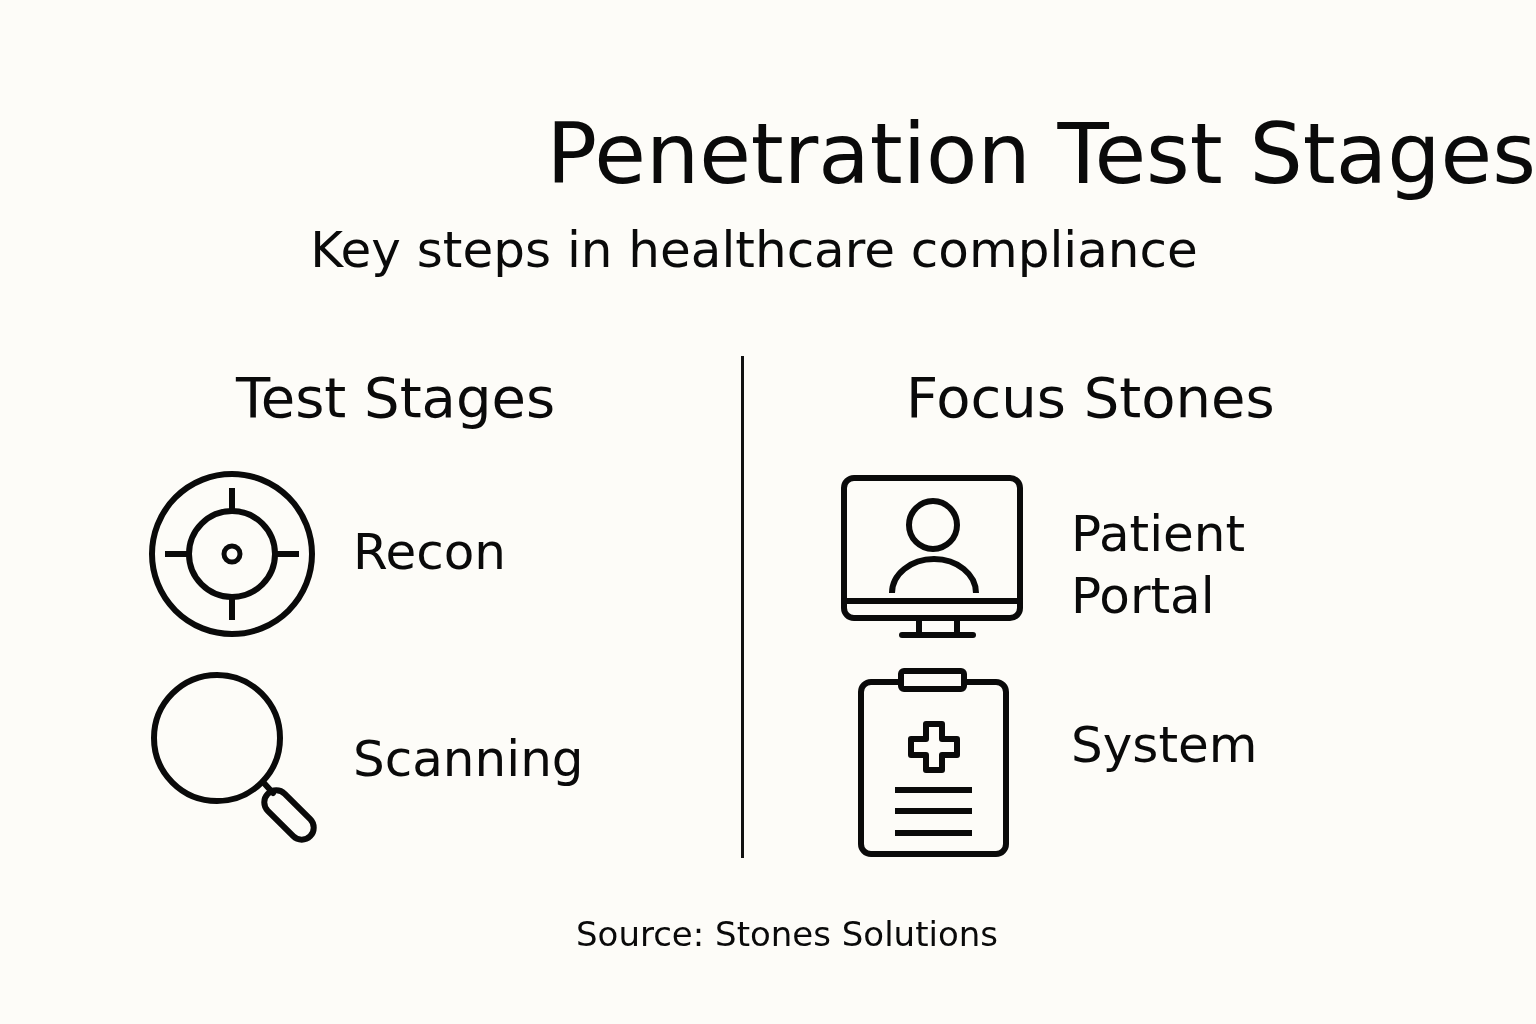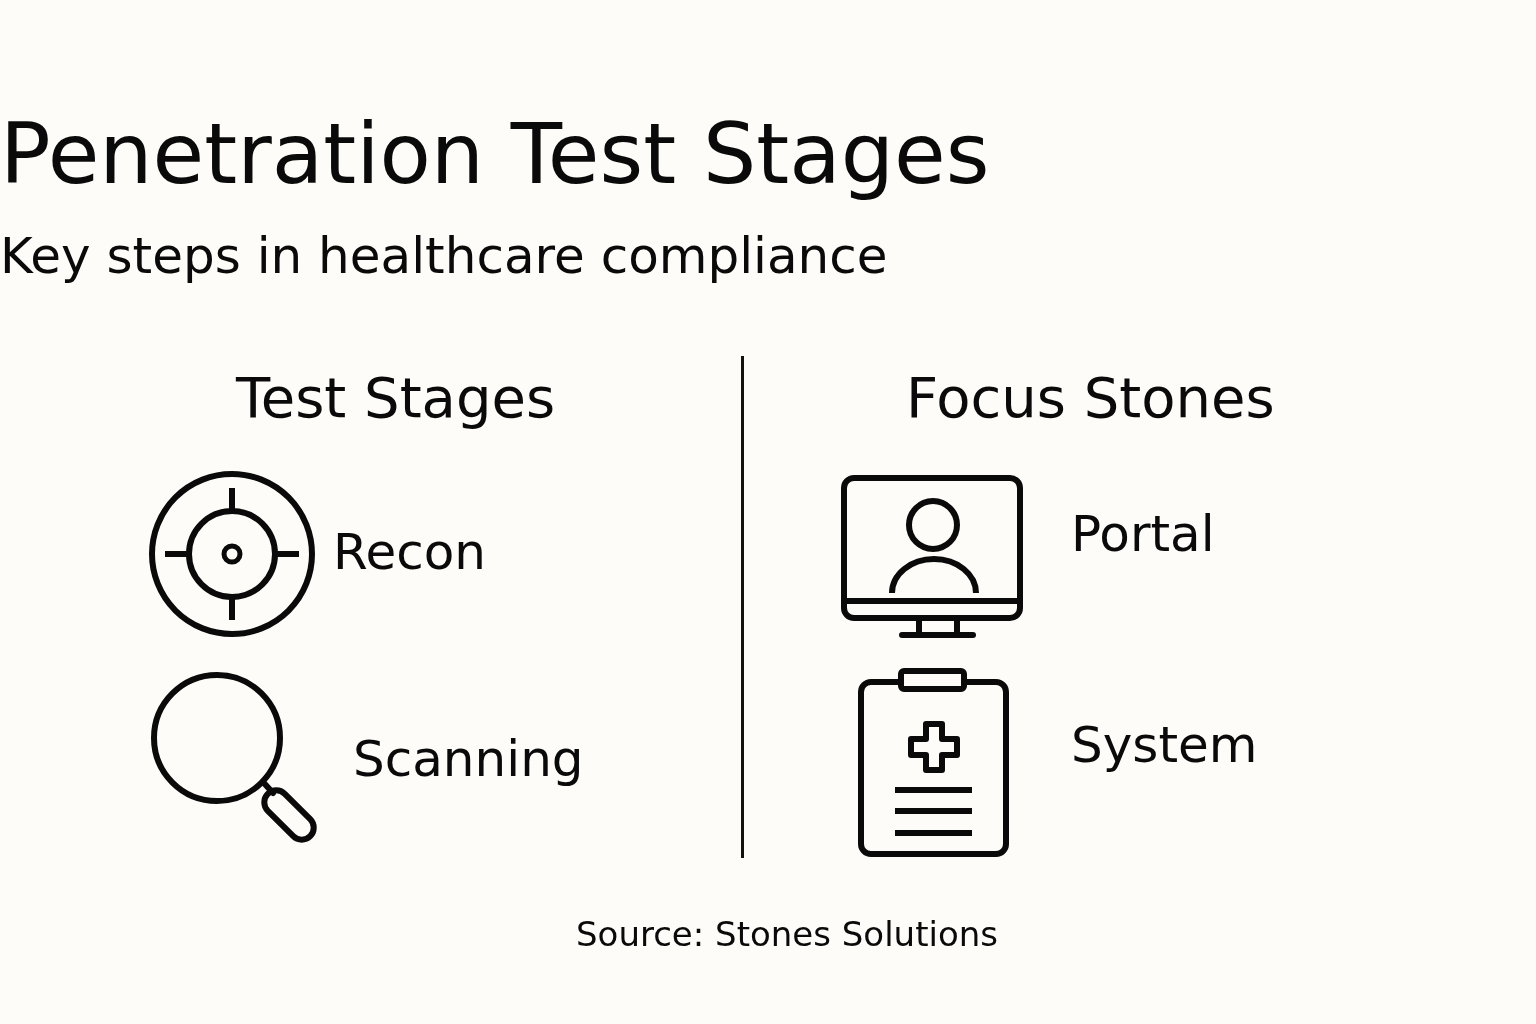--- a/index.html
+++ b/index.html
@@ -11,28 +11,29 @@
       width: 1536px;
       height: 1024px;
       position: relative;
       overflow: hidden;
       font-family: "DejaVu Sans", "Liberation Sans", sans-serif;
       color: #0a0a0a;
     }
     .abs { position: absolute; }
     .title {
       left: 0; width: 1536px; top: 104px;
-      text-align: left;
+      text-align: right;
       font-size: 84px;
       font-weight: 500;
       letter-spacing: 0px;
       line-height: 100px;
     }
     .subtitle {
-      left: 0; width: 1508px; top: 226px;
+      left: 0; width: 1508px; top: 220px;
+      text-align: center;
       font-size: 50px;
       line-height: 60px;
     }
     .col-heading {
       font-size: 56px;
       font-weight: 500;
       line-height: 64px;
       white-space: nowrap;
       text-align: center;
     }
@@ -41,21 +42,21 @@
     .divider {
       left: 741px; top: 356px;
       width: 3px; height: 502px;
       background: #111;
     }
     .item-label {
       font-size: 50px;
       line-height: 62px;
       white-space: nowrap;
     }
-    .lbl-recon { left: 333px; top: 521px; text-align: right; }
+    .lbl-recon { left: 353px; top: 521px; text-align: right; }
     .lbl-scanning { left: 353px; top: 728px; text-align: right; }
     .lbl-patient { left: 1071px; top: 503px; }
     .lbl-ehr { left: 1071px; top: 714px; }
     .icon svg { display: block; }
     .icon-target { left: 148px; top: 470px; }
     .icon-magnifier { left: 150px; top: 672px; }
     .icon-monitor { left: 840px; top: 473px; }
     .icon-clipboard { left: 857px; top: 668px; }
     .source {
       left: 0; width: 1502px; top: 912px;
@@ -104,20 +105,21 @@
     <rect x="4" y="5" width="176" height="140" rx="10"></rect>
     <line x1="4" y1="128" x2="180" y2="128"></line>
     <circle cx="93" cy="52" r="24"></circle>
     <path d="M52 120 A42 34 0 0 1 136 120" stroke-linecap="butt"></path>
     <line x1="79" y1="145" x2="79" y2="160" stroke-linecap="butt"></line>
     <line x1="117" y1="145" x2="117" y2="160" stroke-linecap="butt"></line>
     <line x1="62" y1="162" x2="133" y2="162"></line>
   </svg>
 </div>
 <div class="abs item-label lbl-patient">
+  <div>Patient</div>
   <div>Portal</div>
 </div>
 
 <div class="abs icon icon-clipboard">
   <svg width="155" height="195" viewBox="0 0 155 195" fill="none" stroke="#0a0a0a" stroke-width="6" stroke-linejoin="round" stroke-linecap="round">
     <rect x="4" y="14" width="145" height="172" rx="10"></rect>
     <rect x="44" y="3" width="63" height="18" rx="3" fill="#fdfcf8"></rect>
     <path d="M69 56 h16 v15 h15 v16 h-15 v15 h-16 v-15 h-15 v-16 h15 z" stroke-linejoin="round"></path>
     <line x1="38" y1="122" x2="115" y2="122" stroke-linecap="butt"></line>
     <line x1="38" y1="143" x2="115" y2="143" stroke-linecap="butt"></line>

